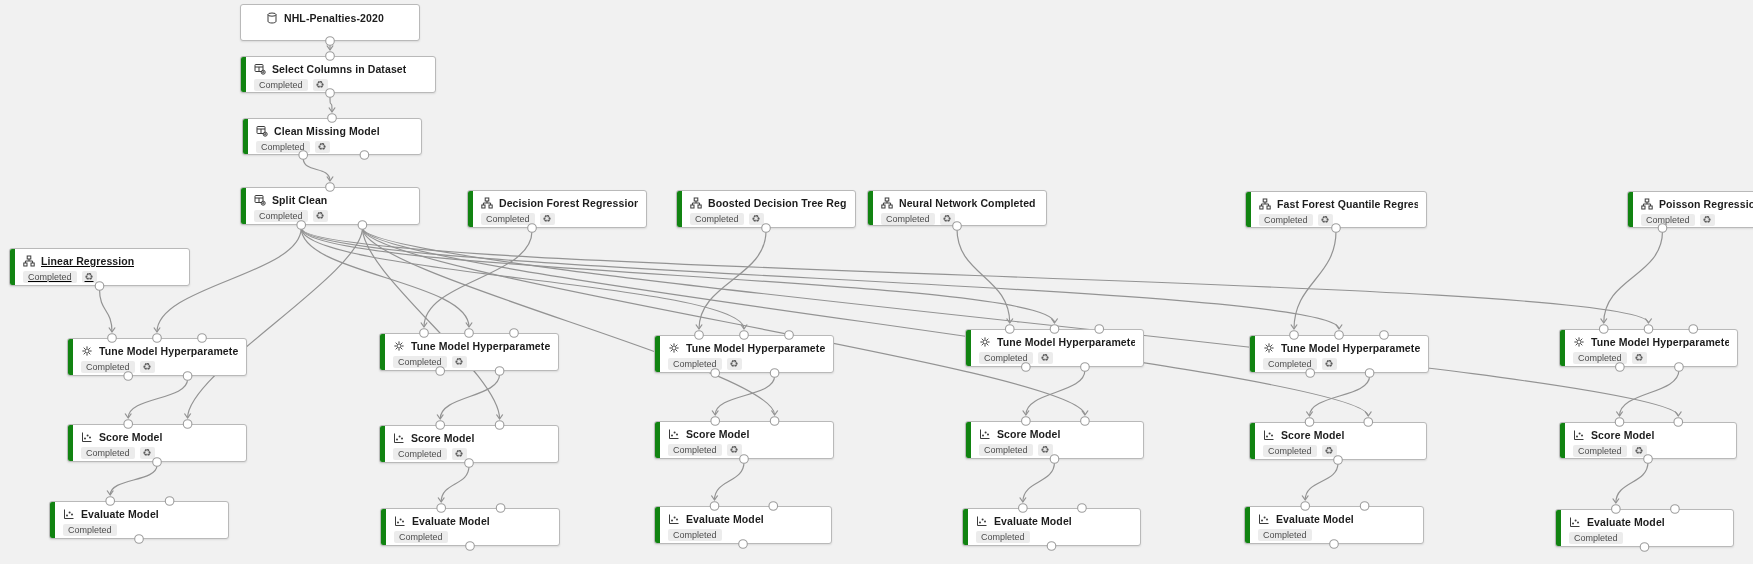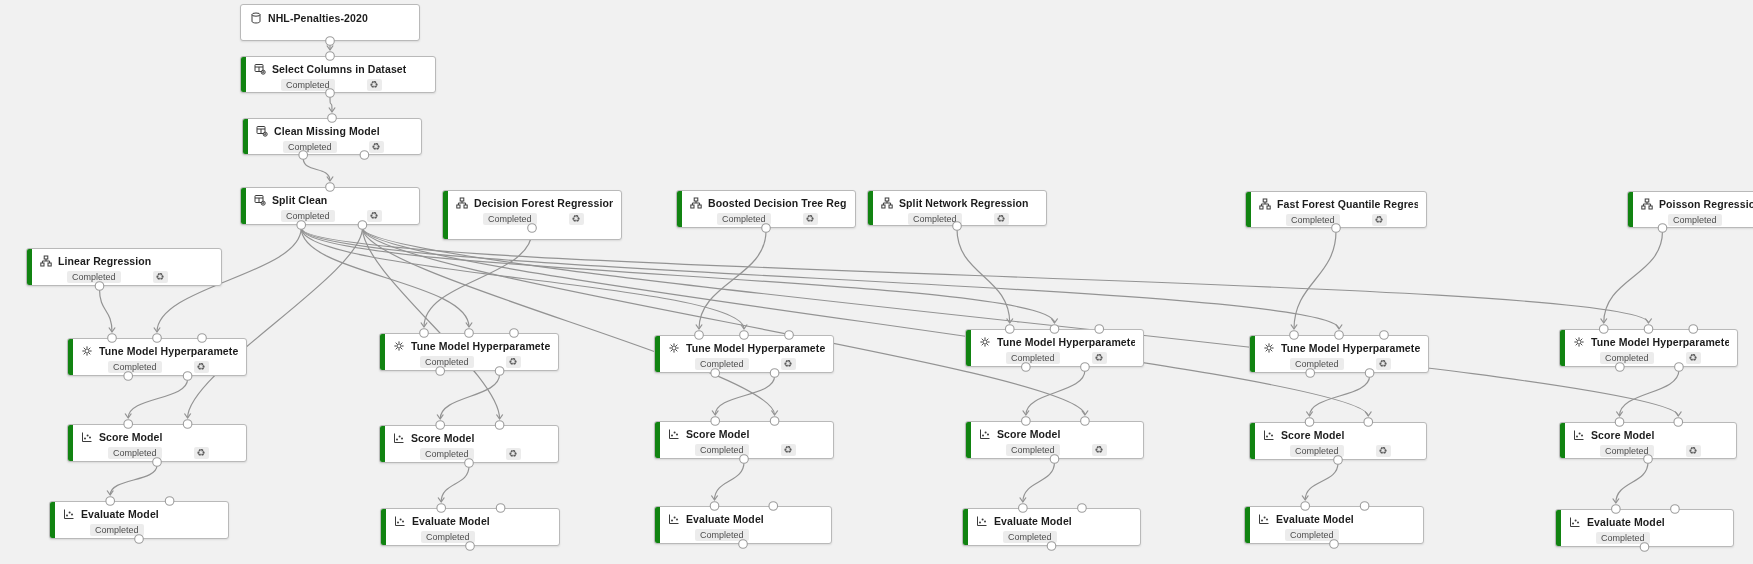--- a/index.html
+++ b/index.html
@@ -24,21 +24,21 @@
   .title-row { display:flex; align-items:center; gap:6px; padding:6px 8px 0 13px; }
   .node.dataset .title-row { padding-left:9px; padding-top:7px; }
   .nicon { display:inline-flex; width:12px; height:12px; flex:0 0 auto; }
   .title {
     font-size:10.5px; font-weight:700; color:#1c1c1c;
     white-space:nowrap; overflow:hidden; letter-spacing:0.1px;
   }
   .status-row { display:flex; align-items:center; gap:5px; padding:4px 8px 0 13px; }
   .badge {
     background:#ececec; color:#4d4d4d; font-size:9px; line-height:12px;
-    padding:0 5px; border-radius:2px; white-space:nowrap;margin-left:27px;
+    padding:0 5px; border-radius:2px; white-space:nowrap;
   }
   .badge.reuse { padding:0 3px; font-size:10px; color:#5a5a5a; }
 </style>
 </head>
 <body>
 
 <div id="canvas">
   <svg id="edges-layer" class="layer">
     <defs>
       <marker id="arrow" viewBox="0 0 10 10" refX="6.5" refY="5" markerWidth="7.5" markerHeight="7.5" orient="auto">
@@ -75,21 +75,21 @@
         <path d="M 1678.93 370 C 1678.93 394.75, 1619.52 391.25, 1619.52 416" fill="none" stroke="#939393" stroke-width="1.2" marker-end="url(#arrow)"></path>
         <path d="M 157 465 C 157 482.55, 110.2 477.45, 110.2 495" fill="none" stroke="#939393" stroke-width="1.2" marker-end="url(#arrow)"></path>
         <path d="M 469 466 C 469 486.25, 441.2 481.75, 441.2 502" fill="none" stroke="#939393" stroke-width="1.2" marker-end="url(#arrow)"></path>
         <path d="M 744 462 C 744 483.15, 714.52 478.85, 714.52 500" fill="none" stroke="#939393" stroke-width="1.2" marker-end="url(#arrow)"></path>
         <path d="M 1054.5 462 C 1054.5 484.05, 1022.86 479.95, 1022.86 502" fill="none" stroke="#939393" stroke-width="1.2" marker-end="url(#arrow)"></path>
         <path d="M 1338 463 C 1338 483.7, 1305.2 479.3, 1305.2 500" fill="none" stroke="#939393" stroke-width="1.2" marker-end="url(#arrow)"></path>
         <path d="M 1648 462 C 1648 484.5, 1615.86 480.5, 1615.86 503" fill="none" stroke="#939393" stroke-width="1.2" marker-end="url(#arrow)"></path>
       </g>
   </svg>
   <div id="nodes-layer">
-      <div class="node dataset" style="left: 240px; top: 4px; width: 180px; height: 37px;">
+      <div class="node dataset" style="left: 240px; top: 4px; width: 180px; height: 37px; padding-left: 16px;">
         <div class="title-row">
           <span class="nicon">
             <svg viewBox="0 0 12 12">
               <g fill="none" stroke="#3b3b3b" stroke-width="1">
                 <ellipse cx="6" cy="2.6" rx="4" ry="1.6"></ellipse>
                 <path d="M2 2.6 V9.4 C2 10.3 3.8 11 6 11 C8.2 11 10 10.3 10 9.4 V2.6"></path>
               </g>
             </svg>
           </span>
           <span class="title">NHL-Penalties-2020</span>
@@ -148,41 +148,41 @@
               </g>
             </svg>
           </span>
           <span class="title">Split Clean</span>
         </div>
         <div class="status-row">
           <span class="badge">Completed</span>
           <span class="badge reuse">♻</span>
         </div>
       </div>
-      <div class="node model" style="left: 26px; top: 248px; width: 196px; height: 38px;">
+      <div class="node model" style="left: 9px; top: 248px; width: 181px; height: 38px; text-decoration: underline;">
         <span class="accent" style="background: rgb(17, 131, 17);"></span>
         <div class="title-row">
           <span class="nicon">
             <svg viewBox="0 0 12 12">
               <g fill="none" stroke="#3b3b3b" stroke-width="1">
                 <rect x="4.2" y="1" width="3.6" height="3"></rect>
                 <rect x="0.8" y="8" width="3.2" height="3"></rect>
                 <rect x="8" y="8" width="3.2" height="3"></rect>
                 <path d="M6 4 V6 M2.4 8 V6 H9.6 V8"></path>
               </g>
             </svg>
           </span>
           <span class="title">Linear Regression</span>
         </div>
         <div class="status-row">
           <span class="badge">Completed</span>
           <span class="badge reuse">♻</span>
         </div>
       </div>
-      <div class="node model" style="left: 442px; top: 190px; width: 180px; height: 50px;">
+      <div class="node model" style="left: 467px; top: 190px; width: 180px; height: 38px;">
         <span class="accent" style="background: rgb(17, 131, 17);"></span>
         <div class="title-row">
           <span class="nicon">
             <svg viewBox="0 0 12 12">
               <g fill="none" stroke="#3b3b3b" stroke-width="1">
                 <rect x="4.2" y="1" width="3.6" height="3"></rect>
                 <rect x="0.8" y="8" width="3.2" height="3"></rect>
                 <rect x="8" y="8" width="3.2" height="3"></rect>
                 <path d="M6 4 V6 M2.4 8 V6 H9.6 V8"></path>
               </g>
@@ -221,21 +221,21 @@
           <span class="nicon">
             <svg viewBox="0 0 12 12">
               <g fill="none" stroke="#3b3b3b" stroke-width="1">
                 <rect x="4.2" y="1" width="3.6" height="3"></rect>
                 <rect x="0.8" y="8" width="3.2" height="3"></rect>
                 <rect x="8" y="8" width="3.2" height="3"></rect>
                 <path d="M6 4 V6 M2.4 8 V6 H9.6 V8"></path>
               </g>
             </svg>
           </span>
-          <span class="title">Split Network Regression</span>
+          <span class="title">Neural Network Completed</span>
         </div>
         <div class="status-row">
           <span class="badge">Completed</span>
           <span class="badge reuse">♻</span>
         </div>
       </div>
       <div class="node model" style="left: 1245px; top: 191px; width: 182px; height: 37px;">
         <span class="accent" style="background: rgb(17, 131, 17);"></span>
         <div class="title-row">
           <span class="nicon">

